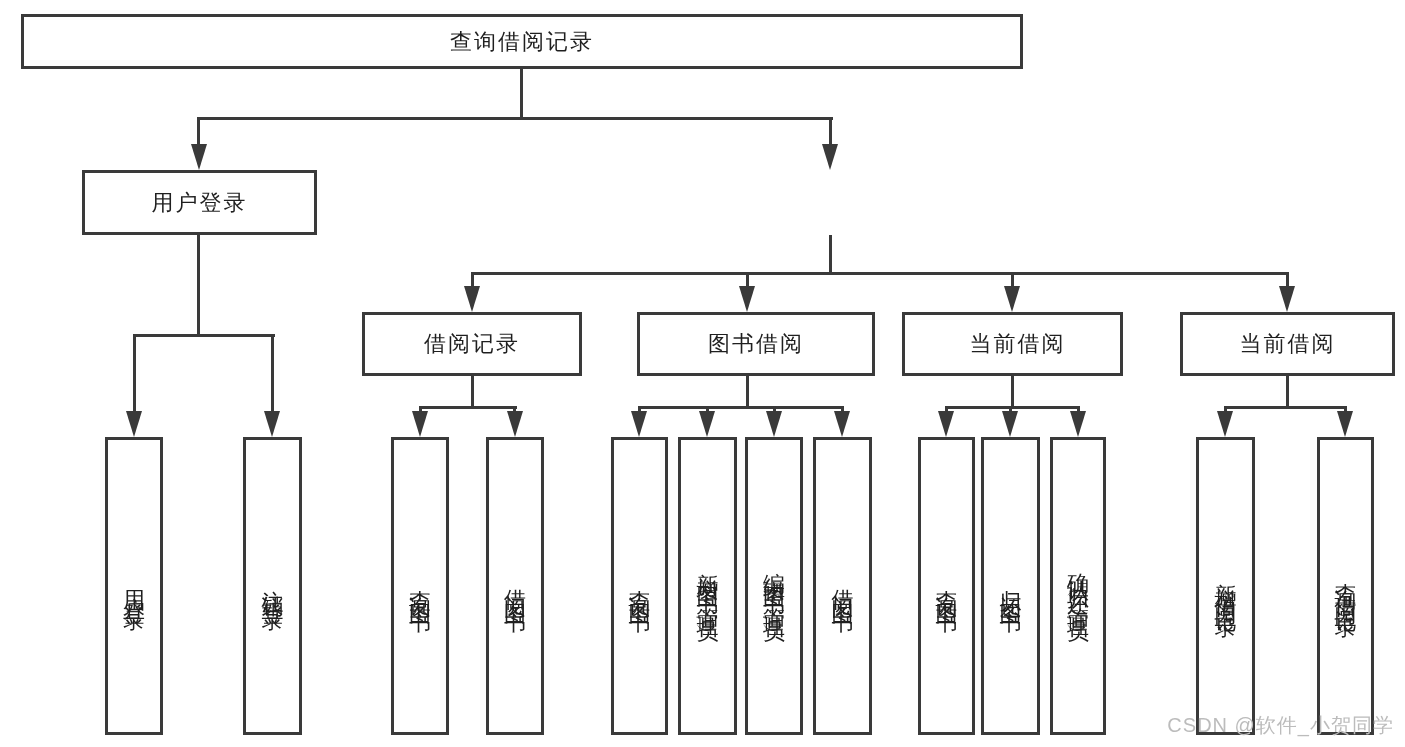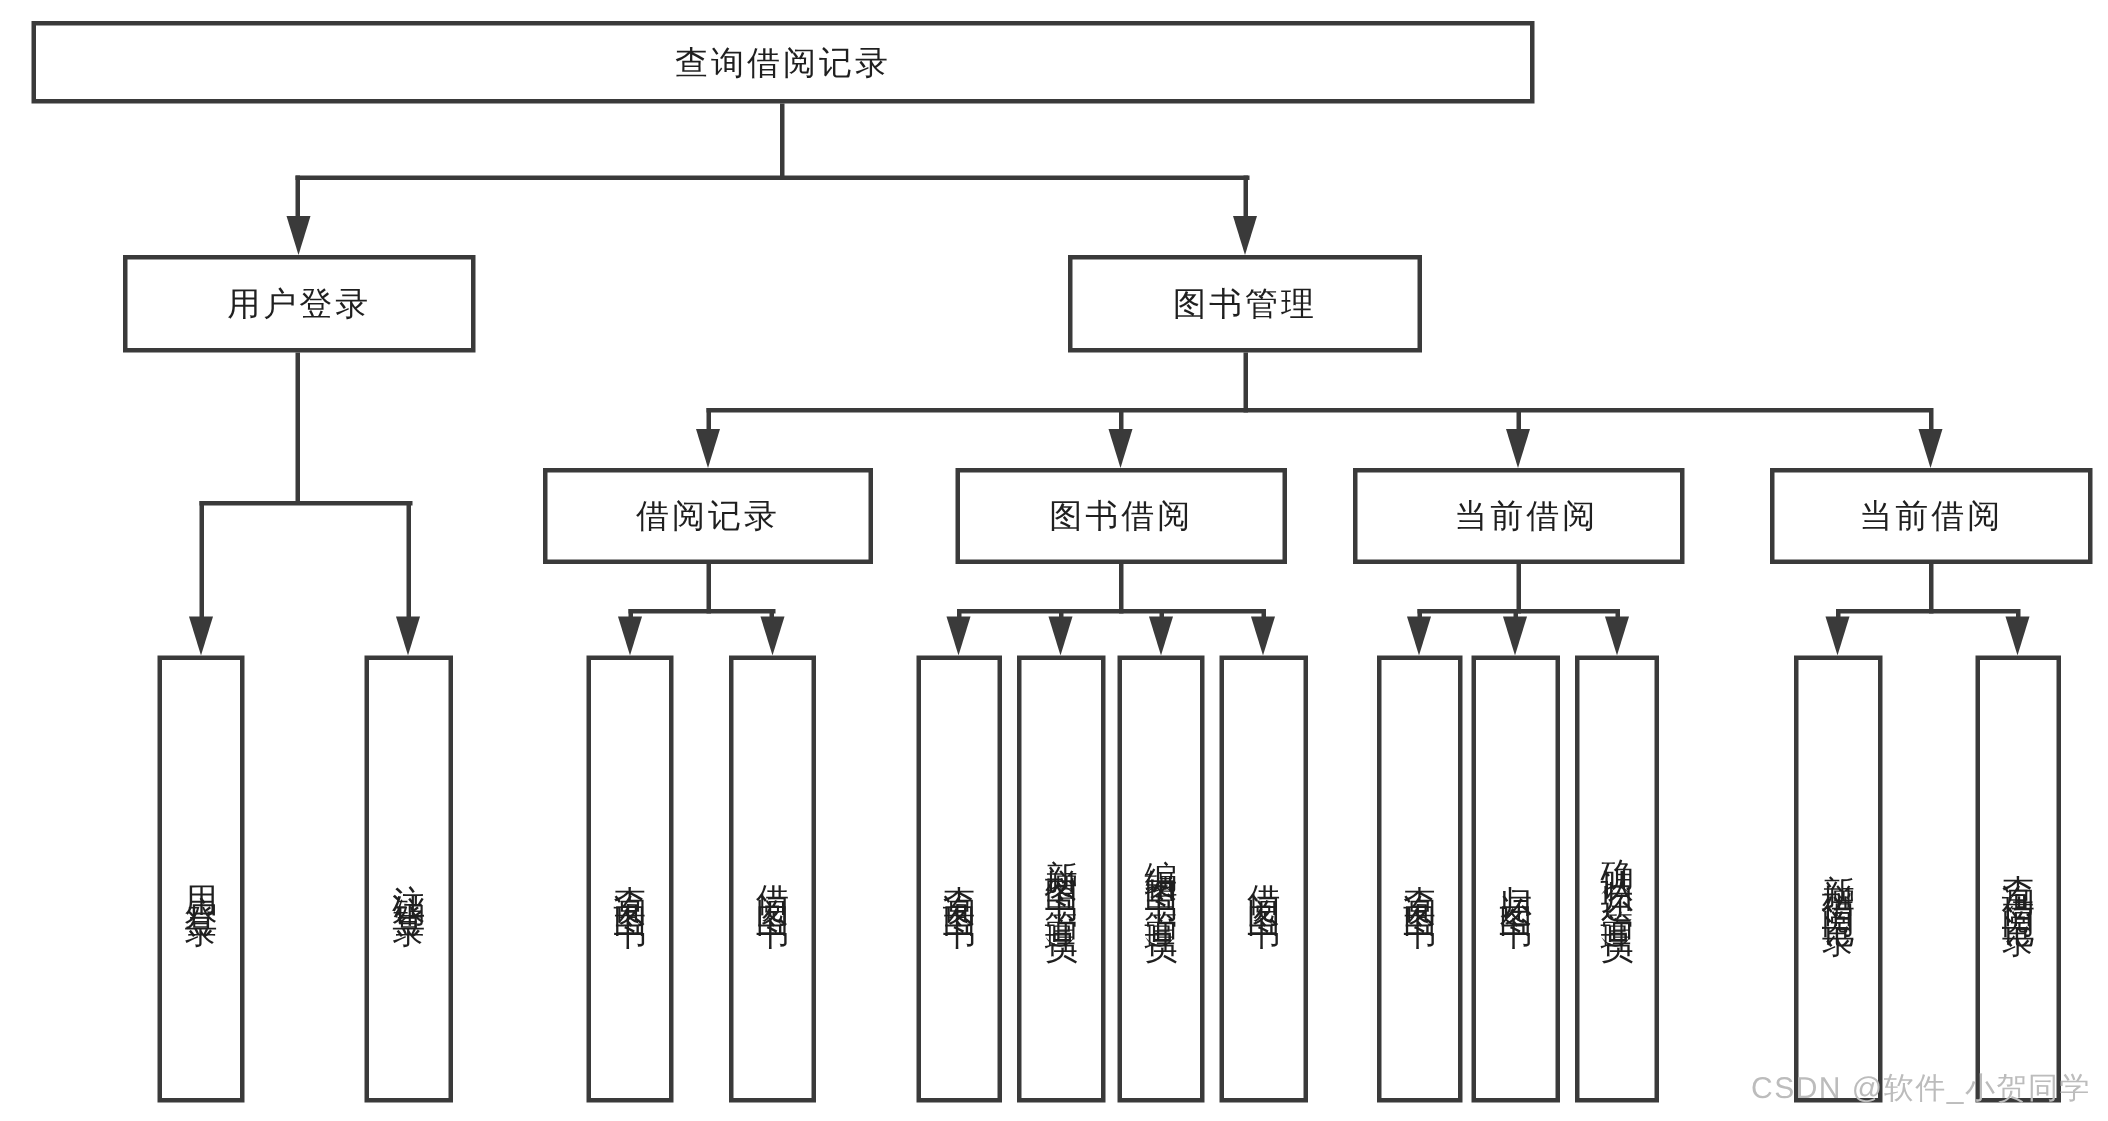--- a/index.html
+++ b/index.html
@@ -64,23 +64,20 @@
   <div class="vl" style="left:520px; top:69px; height:51px;"></div>
   <div class="hl" style="left:197px; top:117px; width:636px;"></div>
   <div class="vl" style="left:197px; top:117px; height:30px;"></div>
   <div class="ar" style="left:191px; top:144px;"></div>
   <div class="vl" style="left:829px; top:117px; height:30px;"></div>
   <div class="ar" style="left:822px; top:144px;"></div>
 
   <div class="node" style="left:82px; top:170px; width:235px; height:65px;">
     <span>用户登录</span>
   </div>
-  <div class="node" style="left:712px; top:170px; width:236px; height:65px;">
-    <span>图书管理</span>
-  </div>
 
   <div class="vl" style="left:197px; top:235px; height:101px;"></div>
   <div class="hl" style="left:133px; top:334px; width:142px;"></div>
   <div class="vl" style="left:133px; top:334px; height:80px;"></div>
   <div class="ar" style="left:126px; top:411px;"></div>
   <div class="vl" style="left:271px; top:334px; height:80px;"></div>
   <div class="ar" style="left:264px; top:411px;"></div>
 
   <div class="vl" style="left:829px; top:235px; height:40px;"></div>
   <div class="hl" style="left:471px; top:272px; width:817px;"></div>
@@ -89,21 +86,21 @@
   <div class="vl" style="left:746px; top:272px; height:16px;"></div>
   <div class="ar" style="left:739px; top:286px;"></div>
   <div class="vl" style="left:1011px; top:272px; height:16px;"></div>
   <div class="ar" style="left:1004px; top:286px;"></div>
   <div class="vl" style="left:1286px; top:272px; height:16px;"></div>
   <div class="ar" style="left:1279px; top:286px;"></div>
 
   <div class="node" style="left:362px; top:312px; width:220px; height:64px;">
     <span>借阅记录</span>
   </div>
-  <div class="node" style="left:637px; top:312px; width:221px; height:64px;">
+  <div class="node" style="left:637px; top:312px; width:238px; height:64px;">
     <span>图书借阅</span>
   </div>
   <div class="node" style="left:902px; top:312px; width:221px; height:64px;padding-left:10px;">
     <span>当前借阅</span>
   </div>
   <div class="node" style="left:1180px; top:312px; width:215px; height:64px;">
     <span>当前借阅</span>
   </div>
 
   <div class="vl" style="left:471px; top:376px; height:33px;"></div>

